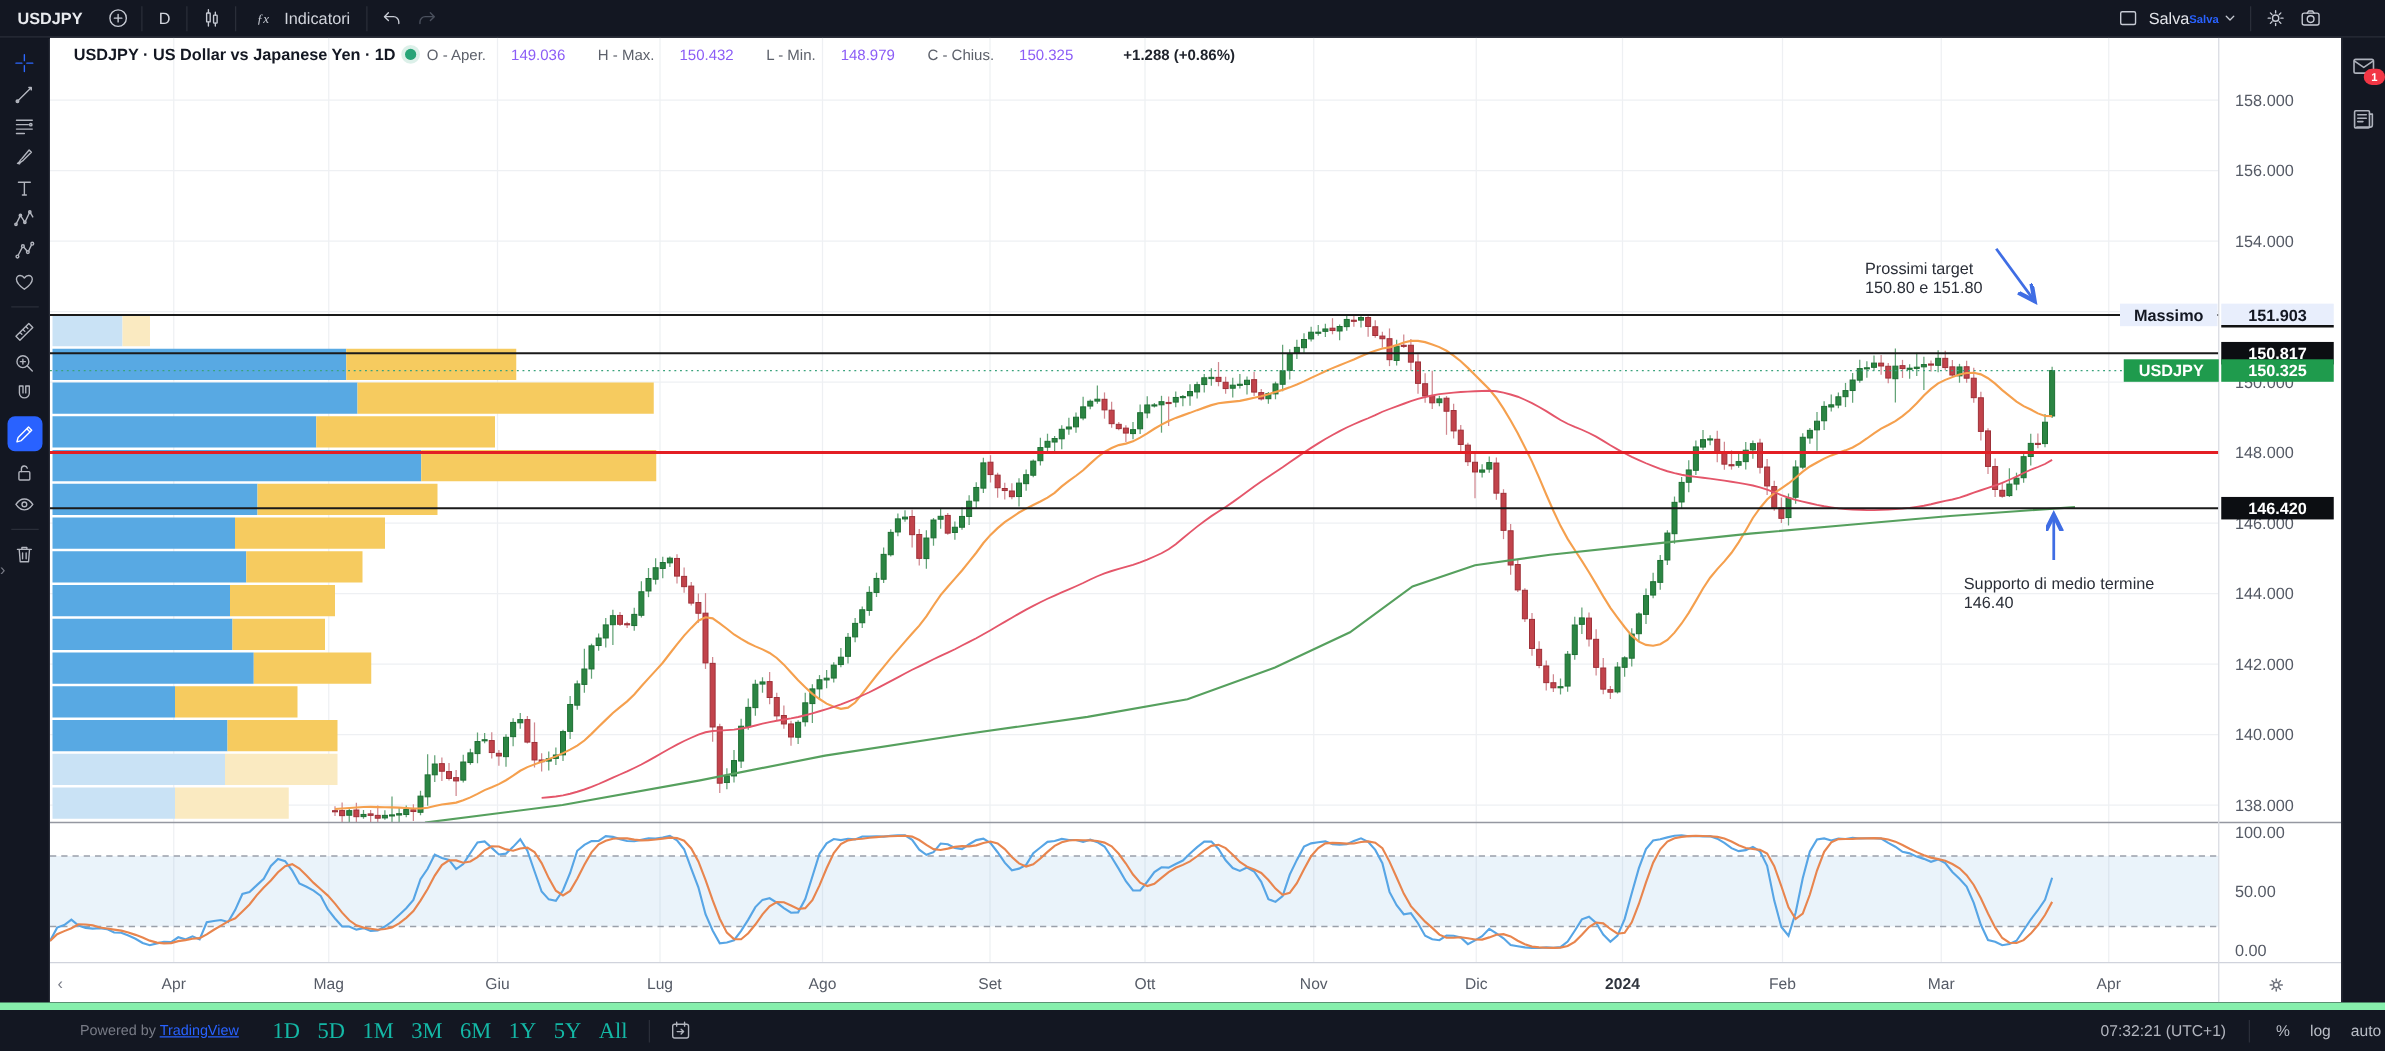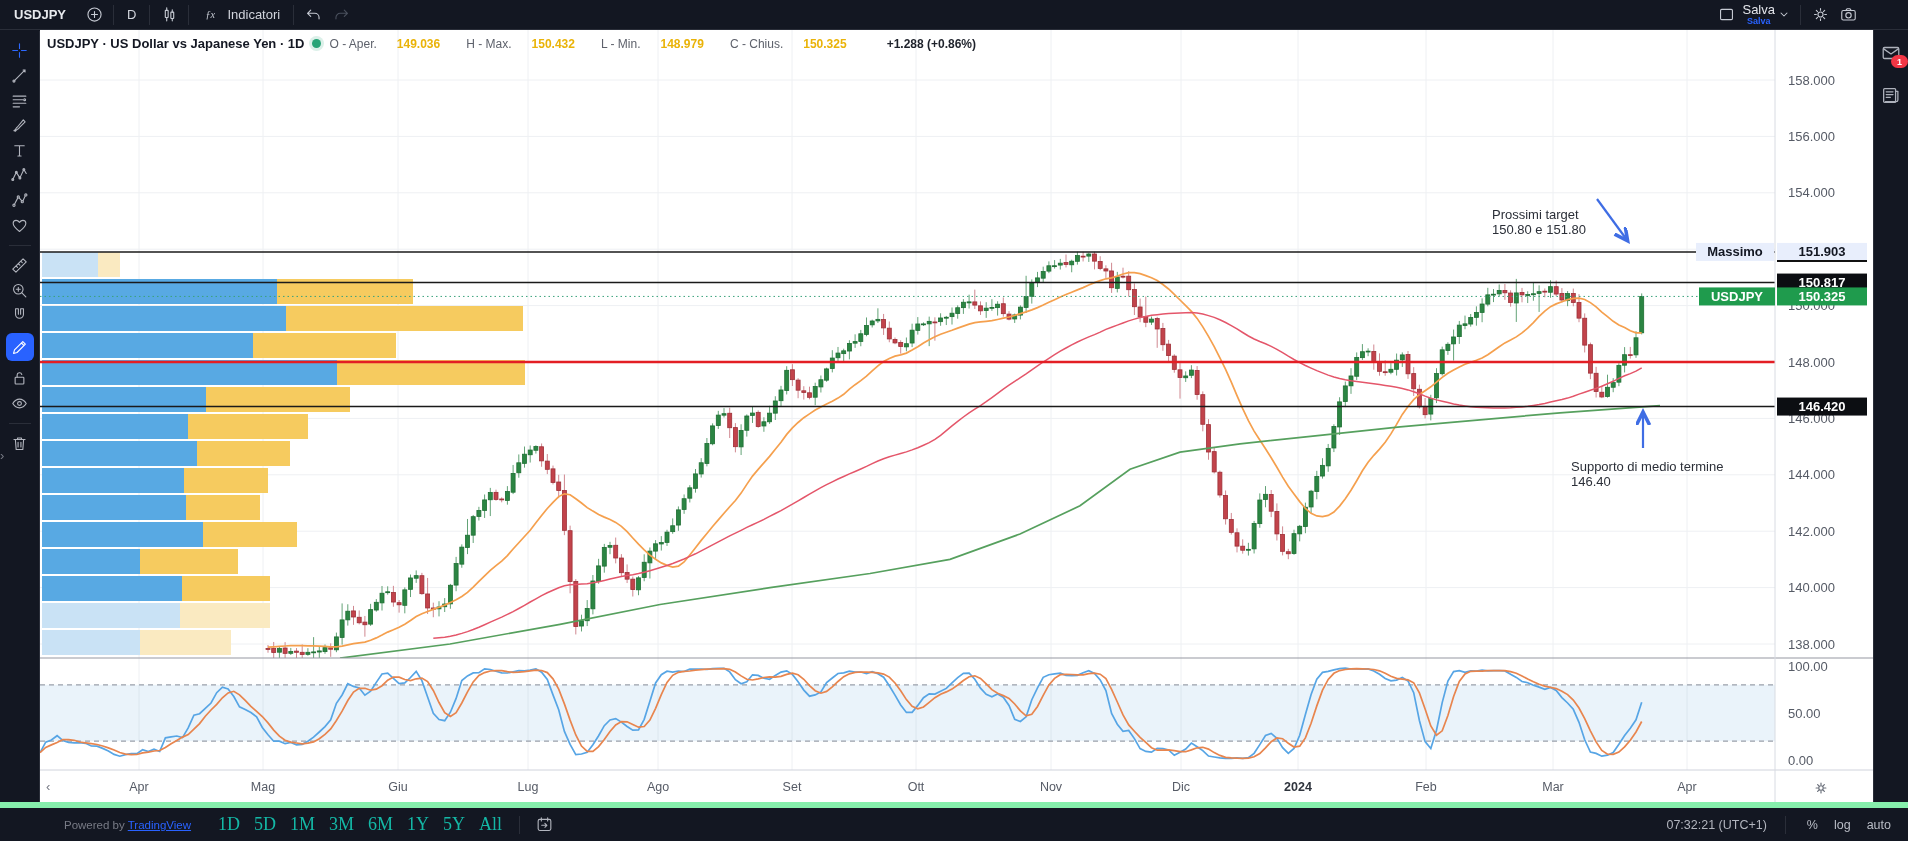--- a/index.html
+++ b/index.html
@@ -14,57 +14,57 @@
   .tt-right{padding-right:46px}
   .tt-btn{background:none;border:none;color:#d1d4dc;font-family:inherit;font-size:13px;cursor:pointer;
     padding:0 8px;height:26px;display:flex;align-items:center;gap:5px}
   .tt-btn.sym{font-weight:700;color:#e8eaee;padding:0 14px 0 4px}
   .tt-sep{width:1px;height:20px;background:#2a2e39;margin:0 5px;flex:0 0 auto}
   .icon{display:inline-flex;align-items:center;justify-content:center}
   .icon svg{stroke:currentColor;fill:none;stroke-width:1.4;stroke-linecap:round;stroke-linejoin:round}
   .tt-ic{width:28px;height:26px;color:#c6cad3;cursor:pointer}
   .tt-ic.dim{color:#4a505d}
   .save-cluster{display:flex;align-items:center;cursor:pointer;margin:0 2px}
-  .save-stack{display:flex;flex-direction:column;align-items:center;line-height:1}
+  .save-stack{display:flex;align-items:center;line-height:1}
   .save-main{font-size:13px;color:#e4e6eb}
   .save-sub{font-size:9px;color:#2962ff;font-weight:700;margin-top:1px}
   
   #left-toolbar{position:absolute;left:0;top:31px;width:40px;bottom:39px;background:#131722;
     border-right:1px solid #2a2e39;box-sizing:border-box;display:flex;flex-direction:column;
     align-items:center;padding-top:7px;color:#b2b5be;z-index:5}
   .tool{width:30px;height:25px;display:flex;align-items:center;justify-content:center;cursor:pointer;flex:0 0 auto}
   .tool svg{width:19px;height:19px}
   .tool.hl-icon{color:#2d68ff}
   .tool.hl-btn{background:#2962ff;color:#fff;border-radius:6px;width:28px;height:28px;margin:5px 0}
   .tb-sep{width:22px;height:1px;background:#2a2e39;margin:7px 0;flex:0 0 auto}
   #edge-expander{position:absolute;left:0;top:448px;color:#787b86;font-size:13px;z-index:7;cursor:pointer}
   
   #chart{position:absolute;left:40px;top:30px;z-index:1}
-  #legend{position:absolute;left:47px;top:36px;z-index:3;display:flex;align-items:center;gap:8px;
+  #legend{position:absolute;left:59px;top:36px;z-index:3;display:flex;align-items:center;gap:8px;
     color:#131722;white-space:nowrap}
   .lg-title{font-size:13px;font-weight:600;cursor:pointer}
   .lg-dot{width:9px;height:9px;border-radius:50%;background:#27a477;box-shadow:0 0 0 3px rgba(39,164,119,.16)}
   .lg-vals{font-size:12px;color:#5d616b;display:flex;gap:20px;align-items:center}
-  .lg-v{color:#eab308;font-weight:700;margin-right:6px}
+  .lg-v{color:#8b5cf6;font-weight:400;margin-right:6px}
   .lg-chg{color:#1e222b;font-weight:600;margin-left:14px}
   
   #right-sidebar{position:absolute;right:0;top:30px;width:35px;bottom:39px;background:#131722;
     border-left:1px solid #2a2e39;box-sizing:border-box;display:flex;flex-direction:column;align-items:center;
     padding-top:12px;gap:20px;color:#aeb2bc;z-index:5}
   .rs-ic{position:relative;width:22px;height:22px;cursor:pointer}
   .rs-ic svg{width:22px;height:22px}
   .rs-badge{position:absolute;right:-6px;bottom:-4px;min-width:13px;height:13px;border-radius:8px;
     background:#f23645;color:#fff;font-size:9px;font-weight:700;display:flex;align-items:center;
     justify-content:center;padding:0 2px}
   
   #bottom-toolbar{position:absolute;left:0;bottom:0;width:1908px;height:39px;box-sizing:border-box;
     border-top:6px solid #86efac;background:#131722;display:flex;align-items:center;
     justify-content:space-between;color:#b2b5be;z-index:6}
   .bt-left{display:flex;align-items:center;padding-left:64px;gap:2px}
-  .bt-right{display:flex;align-items:center;padding-right:14px;gap:10px}
+  .bt-right{display:flex;align-items:center;gap:10px}
   .powered{font-size:11.5px;color:#787b86;margin-right:18px}
   .powered a{color:#2962ff;text-decoration:underline;cursor:pointer}
   .range-btn{background:none;border:none;color:#14b8a6;font-family:Liberation Serif, serif;font-size:18px;
     padding:3px 7px;cursor:pointer}
   .bt-sep{width:1px;height:18px;background:#2a2e39;margin:0 8px}
   .clock{font-size:12.5px;color:#b2b5be;cursor:pointer}
   .mode-btn{background:none;border:none;color:#b9bdc6;font-family:inherit;font-size:12.5px;cursor:pointer;padding:2px 3px}
 </style>
 </head>
 <body>

